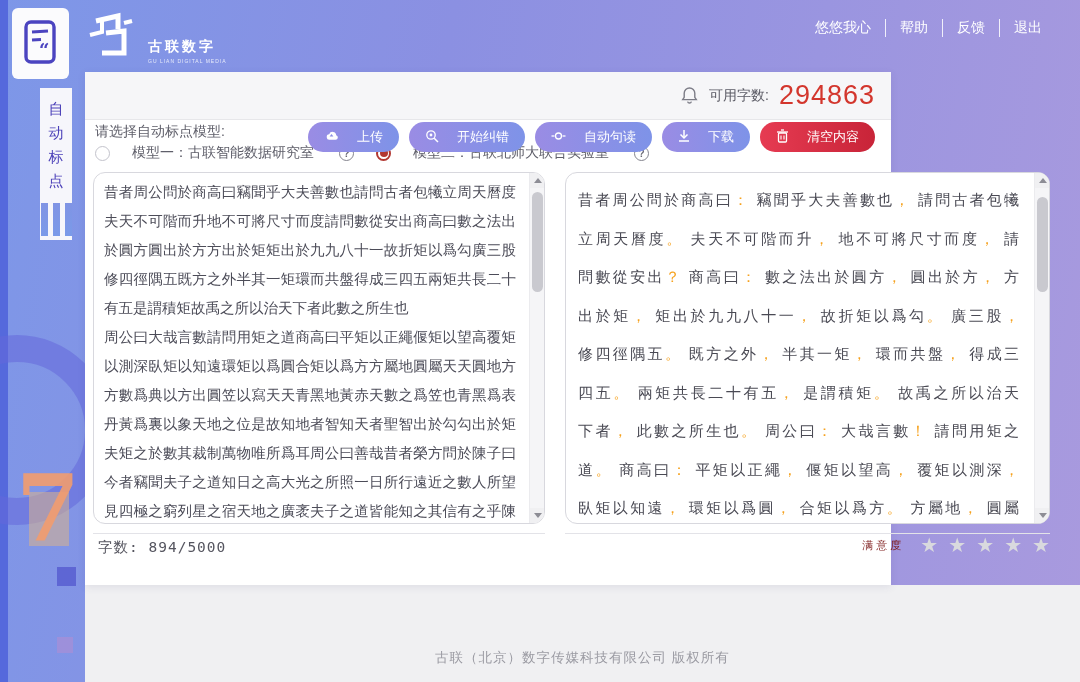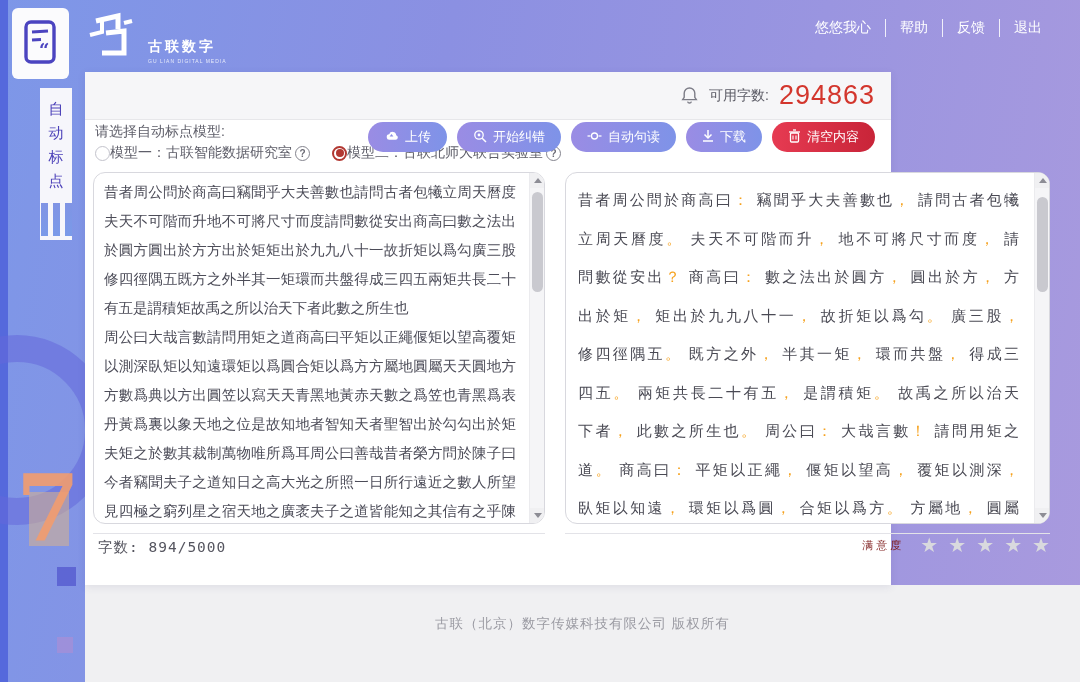--- a/index.html
+++ b/index.html
@@ -40,30 +40,30 @@
   .card { position:absolute; left:85px; top:72px; width:806px; height:513px; background:#fff; z-index:4;
           box-shadow:0 2px 8px rgba(60,60,120,.10); }
   .credit-bar { position:absolute; left:0; top:0; width:100%; height:48px; background:#f6f6f8;
           border-bottom:1px solid #e7e7ea; display:flex; justify-content:flex-end; align-items:center;
           padding-right:16px; gap:10px; }
   .bell { cursor:pointer; display:flex; }
   .credit-label { font-size:14px; color:#5a5a64; }
   .credit-count { font-size:27px; color:#d3362d; letter-spacing:1px; }
   .model-prompt { position:absolute; left:10px; top:51px; font-size:14px; color:#5f5f6a; }
   .model-row { position:absolute; left:10px; top:72px; display:flex; align-items:center; gap:22px; }
-  .model-option { display:flex; align-items:center; gap:0; font-size:14px; color:#5f5f6a; cursor:pointer; }
+  .model-option { display:flex; align-items:center; gap:22px; font-size:14px; color:#5f5f6a; cursor:pointer; }
   .radio { width:15px; height:15px; border-radius:50%; border:1px solid #c3c3cc; background:#fff; position:relative; }
   .radio.checked { border:2px solid #b23832; }
   .radio.checked::after { content:""; position:absolute; left:50%; top:50%; width:8px; height:8px;
           transform:translate(-50%,-50%); border-radius:50%; background:#b23832; }
   .help { width:15px; height:15px; border-radius:50%; border:1px solid #84848e; color:#6a6a74;
           font-size:10px; font-weight:bold; display:flex; align-items:center; justify-content:center;
           margin-left:3px; cursor:pointer; }
   .toolbar { position:absolute; right:16px; top:50px; display:flex; gap:10px; }
-  .btn { height:30px; border:none; border-radius:16px; display:flex; align-items:center; gap:6px;
+  .btn { height:30px; border:none; border-radius:16px; display:flex; align-items:center; gap:18px;
           padding:0 16px; color:#fff; font-size:13px; cursor:pointer; white-space:nowrap;
           background:linear-gradient(90deg,#9a8ce4,#7e93e8); }
   .btn.danger { background:linear-gradient(90deg,#e63b52,#c82438); }
   
   .text-panel { position:absolute; top:100px; height:352px; border:1px solid #d8d8de; border-radius:12px;
           background:#fff; overflow:hidden; }
   .panel-src { left:8px; width:452px; font-size:14.5px; line-height:29px; color:#4c4c58;
           padding:5px 28px 5px 10px; text-align:justify; cursor:text; }
   .panel-res { left:480px; width:485px; font-size:15px; line-height:38.5px; letter-spacing:2px;
           color:#4a4a54; padding:8px 28px 8px 12px; text-align:justify; }
@@ -80,21 +80,21 @@
   .col-divider { position:absolute; top:461px; height:1px; background:#e3e3e8; }
   .div-src { left:8px; width:452px; } .div-res { left:480px; width:485px; }
   .char-count { position:absolute; left:13px; top:466px; font-size:14.5px; color:#55555f; letter-spacing:1px; font-family:"DejaVu Sans Mono", monospace; }
   .satisfaction { position:absolute; left:480px; top:463px; width:485px; display:flex; justify-content:flex-end;
           align-items:center; gap:16px; }
   .sat-label { font-size:11px; color:#7f1d1d; letter-spacing:3px; }
   .star-wrap { display:flex; gap:10px; }
   .star { font-size:20px; color:#d9d9de; cursor:pointer; line-height:1; }
   
   .footer { position:absolute; left:85px; top:585px; width:995px; height:97px; background:#f0f0f2; z-index:3;
-          display:flex; justify-content:center; align-items:flex-start; padding-top:30px; }
+          display:flex; justify-content:center; align-items:flex-start; padding-top:64px; }
   .copyright { font-size:13.5px; color:#9a9aa2; letter-spacing:1px; }
 </style>
 </head>
 <body>
 
 <div class="edge-strip"></div>
 <div class="ring"></div>
 <div class="tan-square"></div>
 <div class="quote7">7</div>
 <div class="sq1"></div>

